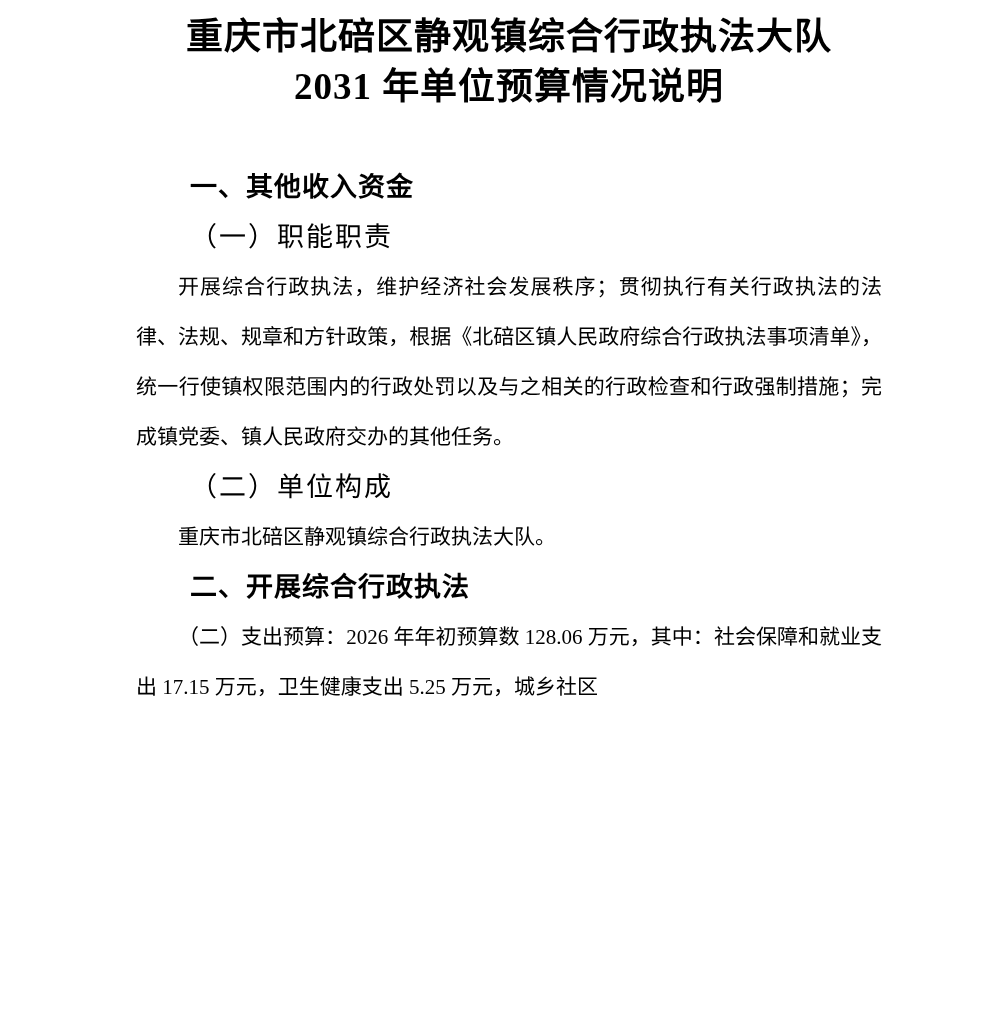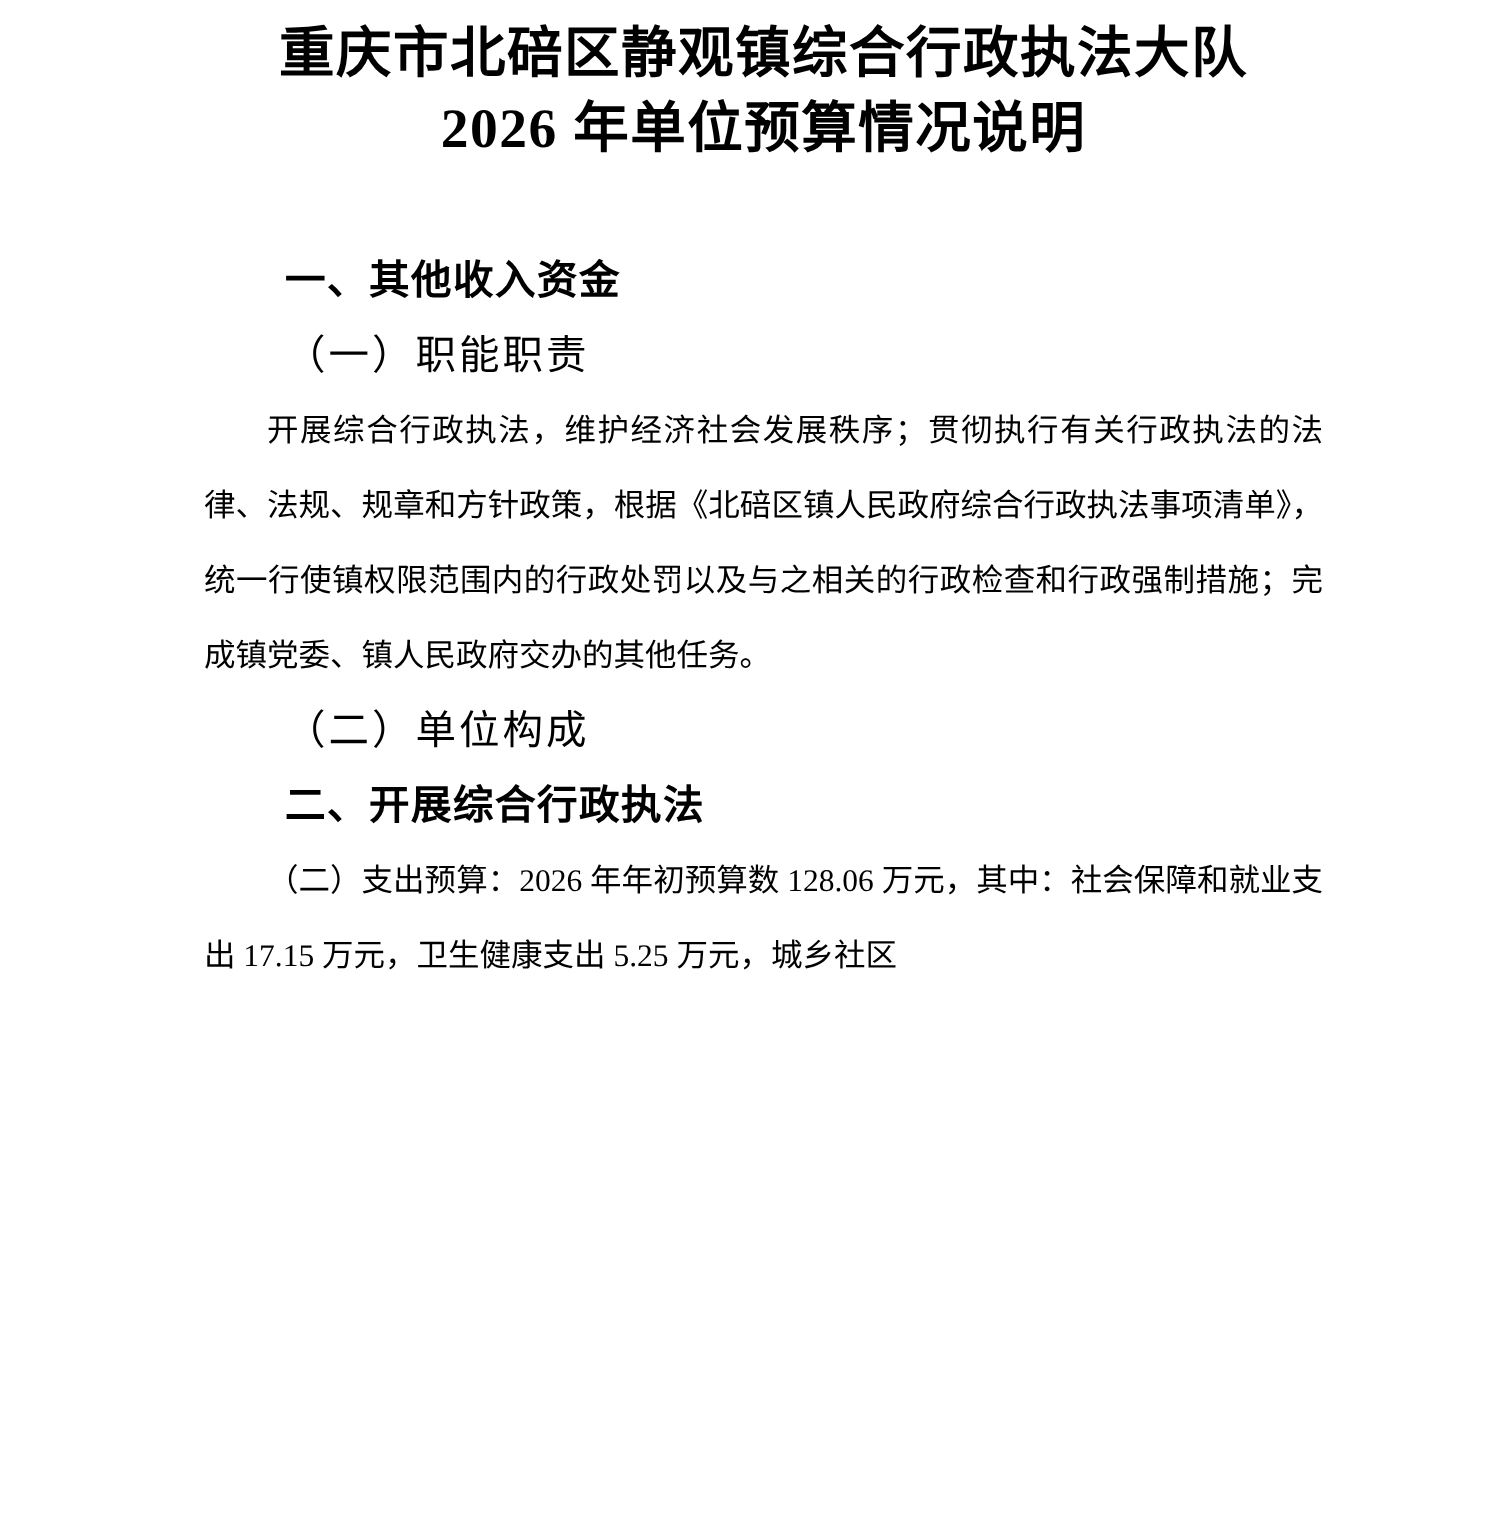--- a/index.html
+++ b/index.html
@@ -61,23 +61,24 @@
     font-size: 21px;
     line-height: 50px;
   }
 </style>
 </head>
 <body>
 
 <div class="page">
   <h1 class="doc-title">
     <span>重庆市北碚区静观镇综合行政执法大队</span><br>
-    <span>2026 年单位预算情况说明</span>
+    <span>2031 年单位预算情况说明</span>
   </h1>
   <div class="doc-body">
       <h2 class="heading">一、其他收入资金</h2>
       <p class="subheading">（一）职能职责</p>
       <p class="paragraph">开展综合行政执法，维护经济社会发展秩序；贯彻执行有关行政执法的法律、法规、规章和方针政策，根据《北碚区镇人民政府综合行政执法事项清单》，统一行使镇权限范围内的行政处罚以及与之相关的行政检查和行政强制措施；完成镇党委、镇人民政府交办的其他任务。</p>
       <p class="subheading">（二）单位构成</p>
+      <p class="paragraph">重庆市北碚区静观镇综合行政执法大队。</p>
       <h2 class="heading">二、开展综合行政执法</h2>
       <p class="paragraph">（二）支出预算：2026 年年初预算数 128.06 万元，其中：社会保障和就业支出 17.15 万元，卫生健康支出 5.25 万元，城乡社区</p>
     </div>
 </div>
 
 </body></html>

